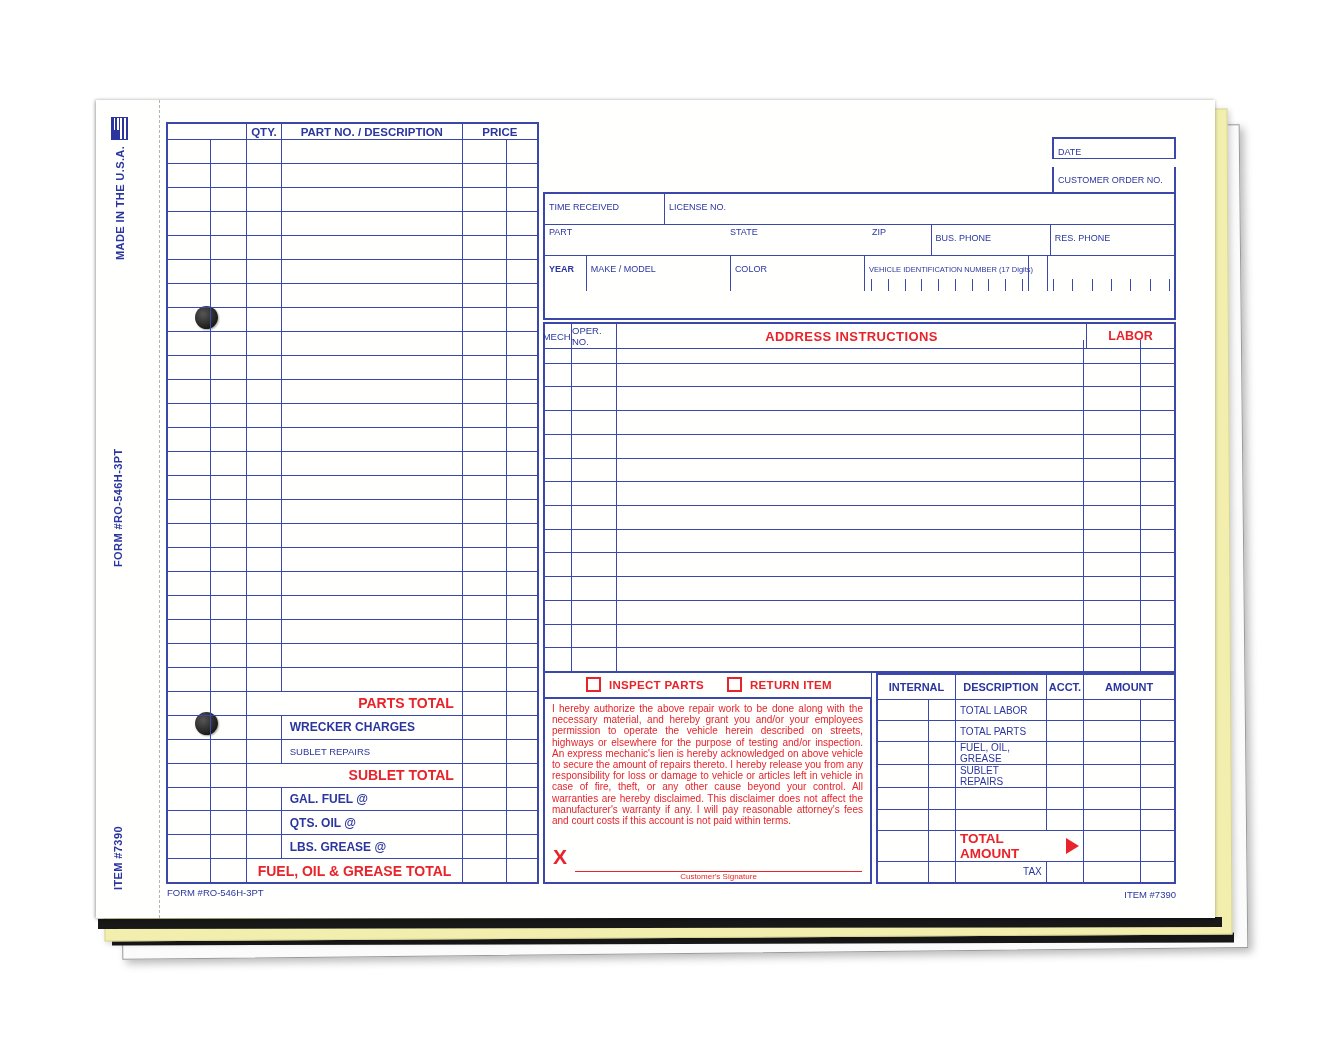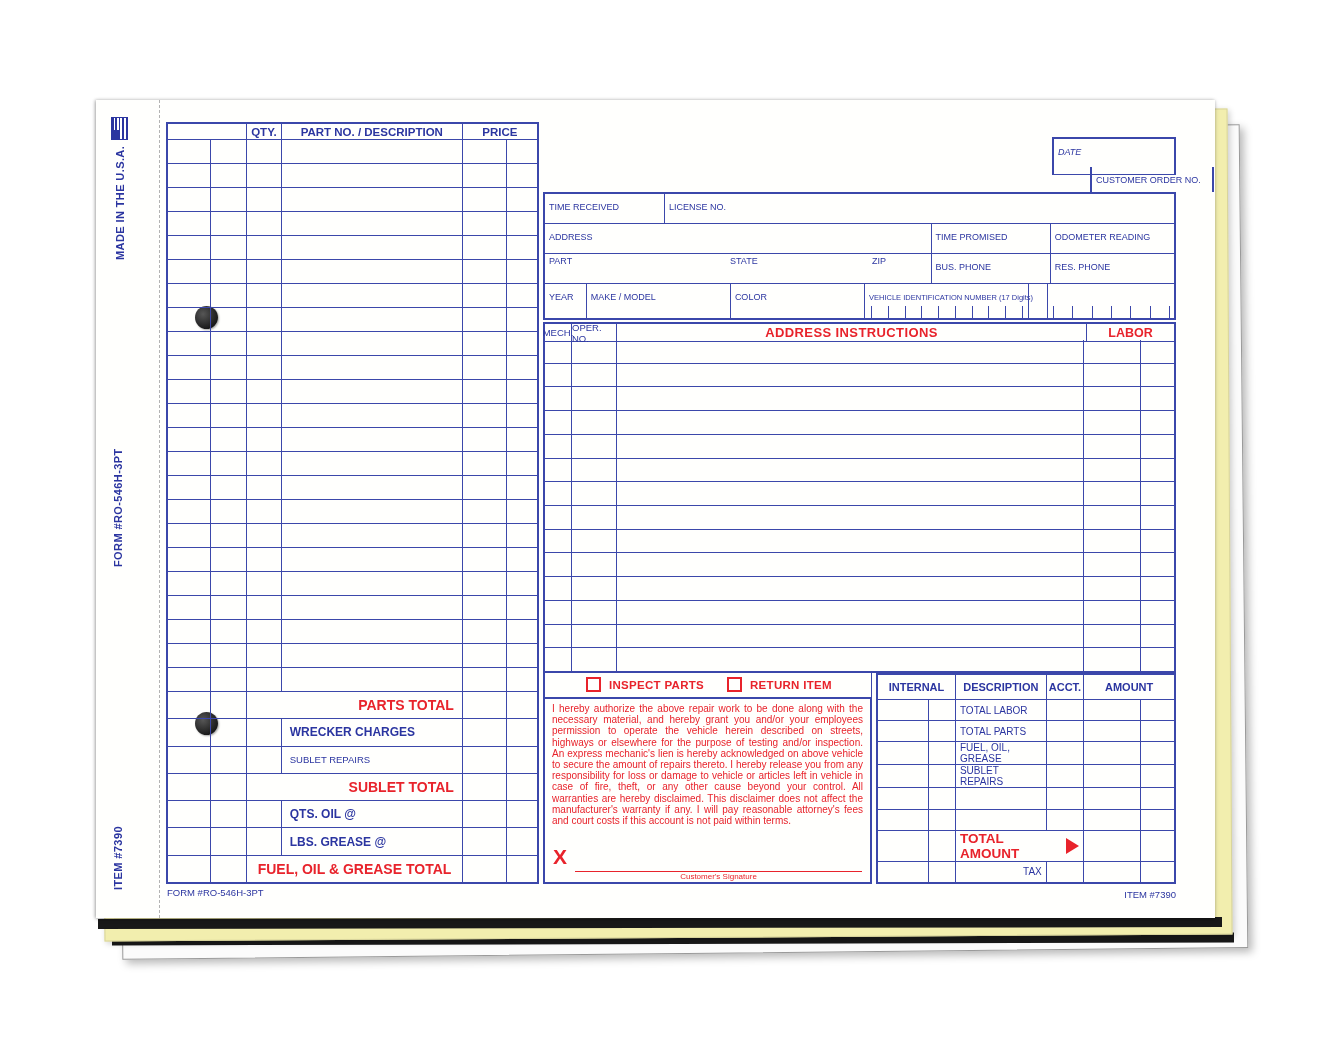--- a/index.html
+++ b/index.html
@@ -46,34 +46,34 @@
   #parts-totals { flex:1; display:flex; flex-direction:column; }
   .trow { flex:1; display:flex; border-bottom:1px solid #3b47aa; }
   .trow:last-child { border-bottom:none;justify-content:space-between; }
   .tl-red { font-weight:bold; font-size:14px; color:#e8232b; display:flex; align-items:center; }
   .tl-right { justify-content:flex-end; padding-right:8px; }
   .tl-center { justify-content:center; }
   .tl-blue-bold { font-weight:bold; font-size:12px; color:#2b35a0; display:flex; align-items:center; padding-left:8px; }
   .tl-blue-small { font-size:9.5px; color:#2b35a0; display:flex; align-items:center; padding-left:8px; }
 
   
-  .date-box { position:absolute; left:956px; top:37px; width:124px; height:38px; border:2px solid #3b47aa; border-bottom:1px solid #3b47aa; padding:2px 4px;font-style:italic; }
-  .order-box { position:absolute; left:956px; top:67px; width:124px; height:25px; border:2px solid #3b47aa; border-top:none; border-bottom:none; padding:2px 4px;margin-left:38px; }
+  .date-box { position:absolute; left:956px; top:37px; width:124px; height:22px; border:2px solid #3b47aa; border-bottom:1px solid #3b47aa; padding:2px 4px; }
+  .order-box { position:absolute; left:956px; top:67px; width:124px; height:25px; border:2px solid #3b47aa; border-top:none; border-bottom:none; padding:2px 4px; }
   .cust-header { position:absolute; left:447px; top:92px; width:633px; height:128px; border:2px solid #3b47aa; display:flex; flex-direction:column; }
   .ch-row { display:flex; border-bottom:1px solid #3b47aa; height:31px; }
   .ch-row:last-child { border-bottom:none; height:35px; }
   .ch-cell { border-right:1px solid #3b47aa; position:relative; padding:2px 4px; }
   .ch-cell:last-child { border-right:none; }
   .vin-label { font-size:7.5px; color:#2b35a0; white-space:nowrap; }
   .vin-div { position:absolute; top:0; bottom:0; width:1px; background:#3b47aa; }
   .vin-ticks { position:absolute; bottom:0; height:12px; display:flex; justify-content:space-between; }
   .vin-ticks i { width:1px; background:#3b47aa; }
 
   
-  .mech-header { position:absolute; left:447px; top:222px; width:633px; height:20px;
+  .mech-header { position:absolute; left:447px; top:222px; width:633px; height:27px;
     border:2px solid #3b47aa; border-bottom:1px solid #3b47aa; display:flex; }
   .mh-cell { border-right:1px solid #3b47aa; display:flex; align-items:center; justify-content:center; }
   .mh-cell.small { font-size:9.5px; color:#2b35a0; }
   .mh-cell:last-child { border-right:none; }
   .repair-grid { position:absolute; left:447px; top:240px; width:633px; height:333px;
     border:2px solid #3b47aa; border-top:none; display:flex; flex-direction:column; }
   .rrow { flex:1; display:flex; border-bottom:1px solid #3b47aa; }
   .rrow:last-child { border-bottom:none; }
 
   
@@ -356,20 +356,28 @@
             <div class="cellbox" style="width: 43px;"></div>
             <div class="cellbox" style="width: 37px;"></div>
             <div class="cellbox tl-red tl-right" style="width: 218px; text-align: right;">SUBLET TOTAL</div>
             <div class="cellbox" style="width: 45px;"></div>
             <div class="cellbox" style="width: 30px; border-right: none;"></div>
           </div>
           <div class="trow">
             <div class="cellbox" style="width: 43px;"></div>
             <div class="cellbox" style="width: 37px;"></div>
             <div class="cellbox" style="width: 35px;"></div>
+            <div class="cellbox tl-blue-bold" style="width: 183px;">GAL. FUEL @</div>
+            <div class="cellbox" style="width: 45px;"></div>
+            <div class="cellbox" style="width: 30px; border-right: none;"></div>
+          </div>
+          <div class="trow">
+            <div class="cellbox" style="width: 43px;"></div>
+            <div class="cellbox" style="width: 37px;"></div>
+            <div class="cellbox" style="width: 35px;"></div>
             <div class="cellbox tl-blue-bold" style="width: 183px;">QTS. OIL @</div>
             <div class="cellbox" style="width: 45px;"></div>
             <div class="cellbox" style="width: 30px; border-right: none;"></div>
           </div>
           <div class="trow">
             <div class="cellbox" style="width: 43px;"></div>
             <div class="cellbox" style="width: 37px;"></div>
             <div class="cellbox" style="width: 35px;"></div>
             <div class="cellbox tl-blue-bold" style="width: 183px;">LBS. GREASE @</div>
             <div class="cellbox" style="width: 45px;"></div>
@@ -392,48 +400,37 @@
       <span class="lbl">CUSTOMER ORDER NO.</span>
     </div>
 
     <div class="cust-header">
       <div class="ch-row">
         <div class="ch-cell" style="width:120px;">
           <span class="lbl">TIME RECEIVED</span>
         </div>
         <div class="ch-cell" style="width:124px;">
           <span class="lbl">LICENSE NO.</span>
-        </div>
-      </div>
-      <div class="ch-row">
-        <div class="ch-cell" style="width:389px;">
-          <span class="lbl">ADDRESS</span>
-        </div>
-        <div class="ch-cell" style="width:120px;">
-          <span class="lbl">TIME PROMISED</span>
-        </div>
-        <div class="ch-cell" style="width:124px;">
-          <span class="lbl">ODOMETER READING</span>
         </div>
       </div>
       <div class="ch-row">
         <div class="ch-cell" style="width:389px;">
           <span class="lbl" style="position:absolute; left:4px; top:2px;">PART</span>
           <span class="lbl" style="position:absolute; left:185px; top:2px;">STATE</span>
           <span class="lbl" style="position:absolute; left:327px; top:2px;">ZIP</span>
         </div>
         <div class="ch-cell" style="width:120px;">
           <span class="lbl">BUS. PHONE</span>
         </div>
         <div class="ch-cell" style="width:124px;">
           <span class="lbl">RES. PHONE</span>
         </div>
       </div>
       <div class="ch-row">
-        <div class="ch-cell" style="width:42px;">
+        <div class="ch-cell" style="width:42px;font-weight:bold;">
           <span class="lbl">YEAR</span>
         </div>
         <div class="ch-cell" style="width:145px;">
           <span class="lbl">MAKE / MODEL</span>
         </div>
         <div class="ch-cell" style="width:135px;">
           <span class="lbl">COLOR</span>
         </div>
         <div class="ch-cell" style="width:311px;">
           <span class="vin-label">VEHICLE IDENTIFICATION NUMBER (17 Digits)</span>

